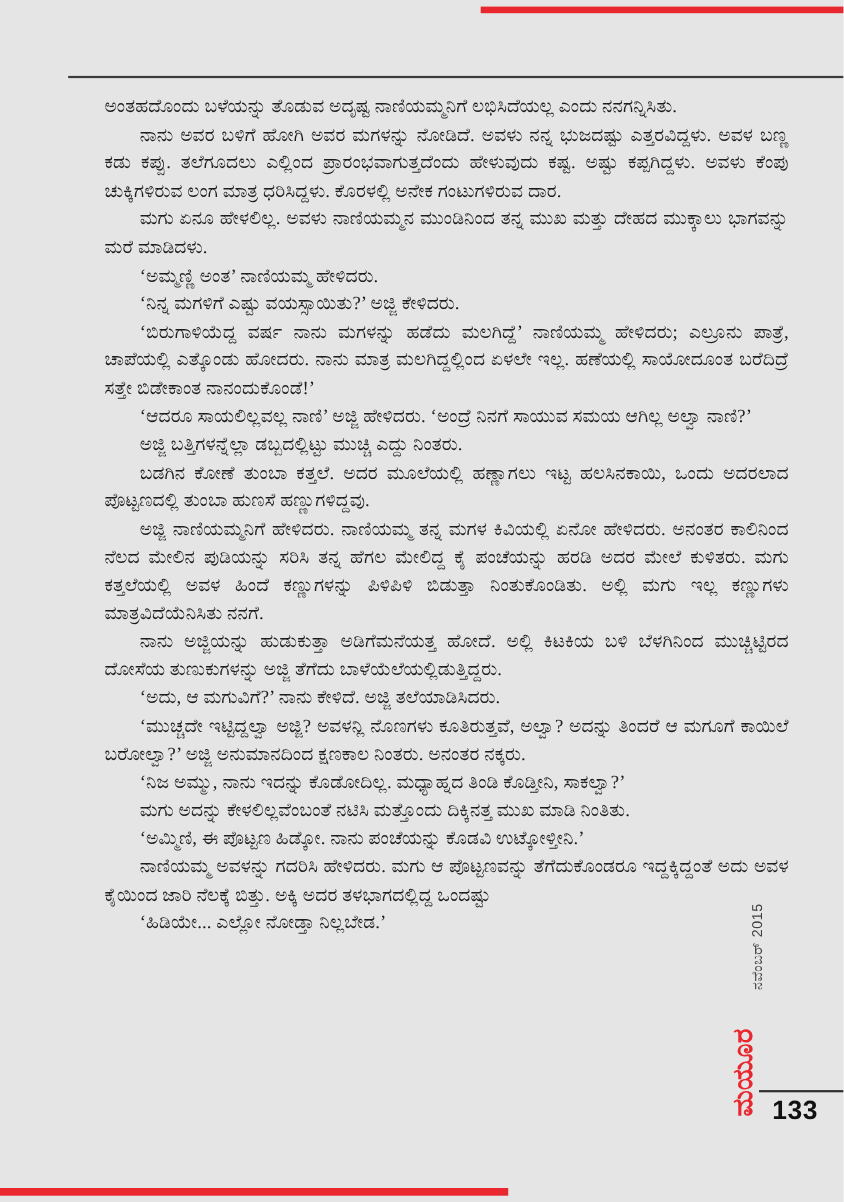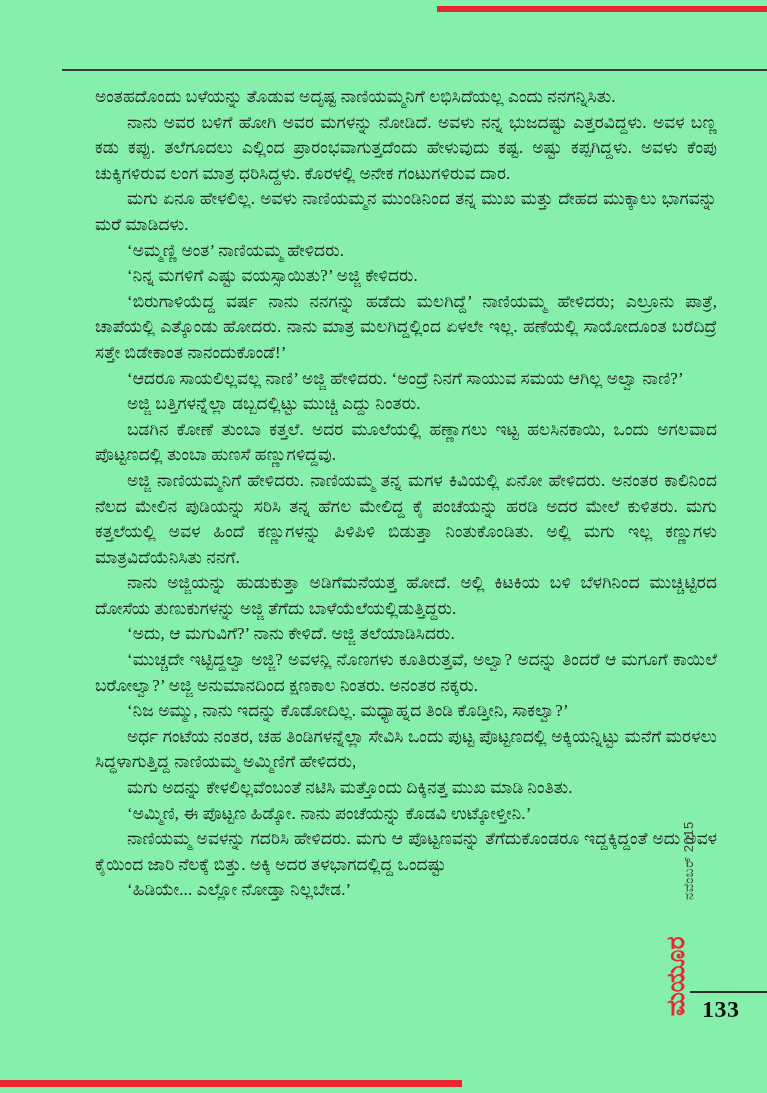--- a/index.html
+++ b/index.html
@@ -1,17 +1,17 @@
 <!DOCTYPE html>
 <html><head>
 <meta charset="utf-8">
 <style>
   html,body{margin:0;padding:0;background:#ffffff;}
   .page{
-    position:relative;width:767px;height:1093px;background:#86efac;overflow:hidden;
+    position:relative;width:767px;height:1093px;background:#e5e5e5;overflow:hidden;
     font-family:"Liberation Serif",serif;color:#1c1c1c;
   }
   .red-bar{position:absolute;background:#e8272e;}
   .red-bar.top{left:437px;top:6px;width:330px;height:6px;}
   .red-bar.bottom{left:0px;top:1080px;width:462px;height:7px;}
   .header-rule{position:absolute;left:62px;top:69px;width:705px;height:2px;background:#3b3b3b;}
   .content{
     position:absolute;left:95px;top:84px;width:622px;
     font-size:17px;line-height:25.6px;text-align:justify;
     letter-spacing:0.1px;
@@ -22,48 +22,47 @@
     position:absolute;transform:rotate(-90deg);transform-origin:left bottom;
     white-space:nowrap;
   }
   .issue-rot{left:697px;top:884px;font-size:13px;color:#3f3f3f;letter-spacing:0.5px;
     font-family:"Liberation Sans",sans-serif;}
   .brand-rot{left:691px;top:986px;font-size:25px;font-weight:bold;color:#e8272e;
     font-family:"Liberation Sans",sans-serif;}
   .footer-rule{position:absolute;left:690px;top:991px;width:77px;height:2px;background:#2e2e2e;}
   .page-number{
     position:absolute;left:702px;top:996px;font-size:24px;font-weight:bold;color:#111111;
-    font-family:Liberation Serif, serif;letter-spacing:0.5px;
+    font-family:Liberation Sans, sans-serif;letter-spacing:0.5px;
   }
 </style>
 </head>
 <body>
 
 <div class="page">
 
   <div class="red-bar top"></div>
 
   <div class="header-rule"></div>
 
   <div class="content">
       <p class="">ಅಂತಹದೊಂದು ಬಳೆಯನ್ನು ತೊಡುವ ಅದೃಷ್ಟ ನಾಣಿಯಮ್ಮನಿಗೆ ಲಭಿಸಿದೆಯಲ್ಲ ಎಂದು ನನಗನ್ನಿಸಿತು.</p>
       <p class="indent">ನಾನು ಅವರ ಬಳಿಗೆ ಹೋಗಿ ಅವರ ಮಗಳನ್ನು ನೋಡಿದೆ. ಅವಳು ನನ್ನ ಭುಜದಷ್ಟು ಎತ್ತರವಿದ್ದಳು. ಅವಳ ಬಣ್ಣ ಕಡು ಕಪ್ಪು. ತಲೆಗೂದಲು ಎಲ್ಲಿಂದ ಪ್ರಾರಂಭವಾಗುತ್ತದೆಂದು ಹೇಳುವುದು ಕಷ್ಟ. ಅಷ್ಟು ಕಪ್ಪಗಿದ್ದಳು. ಅವಳು ಕೆಂಪು ಚುಕ್ಕಿಗಳಿರುವ ಲಂಗ ಮಾತ್ರ ಧರಿಸಿದ್ದಳು. ಕೊರಳಲ್ಲಿ ಅನೇಕ ಗಂಟುಗಳಿರುವ ದಾರ.</p>
       <p class="indent">ಮಗು ಏನೂ ಹೇಳಲಿಲ್ಲ. ಅವಳು ನಾಣಿಯಮ್ಮನ ಮುಂಡಿನಿಂದ ತನ್ನ ಮುಖ ಮತ್ತು ದೇಹದ ಮುಕ್ಕಾಲು ಭಾಗವನ್ನು ಮರೆ ಮಾಡಿದಳು.</p>
       <p class="indent">‘ಅಮ್ಮಣ್ಣಿ ಅಂತ’ ನಾಣಿಯಮ್ಮ ಹೇಳಿದರು.</p>
       <p class="indent">‘ನಿನ್ನ ಮಗಳಿಗೆ ಎಷ್ಟು ವಯಸ್ಸಾಯಿತು?’ ಅಜ್ಜಿ ಕೇಳಿದರು.</p>
-      <p class="indent">‘ಬಿರುಗಾಳಿಯೆದ್ದ ವರ್ಷ ನಾನು ನನಗನ್ನು ಹಡೆದು ಮಲಗಿದ್ದೆ’ ನಾಣಿಯಮ್ಮ ಹೇಳಿದರು; ಎಲ್ರೂನು ಪಾತ್ರೆ, ಚಾಪೆಯಲ್ಲಿ ಎತ್ಕೊಂಡು ಹೋದರು. ನಾನು ಮಾತ್ರ ಮಲಗಿದ್ದಲ್ಲಿಂದ ಏಳಲೇ ಇಲ್ಲ. ಹಣೆಯಲ್ಲಿ ಸಾಯೋದೂಂತ ಬರೆದಿದ್ರೆ ಸತ್ತೇ ಬಿಡೇಕಾಂತ ನಾನಂದುಕೊಂಡೆ!’</p>
+      <p class="indent">‘ಬಿರುಗಾಳಿಯೆದ್ದ ವರ್ಷ ನಾನು ಮಗಳನ್ನು ಹಡೆದು ಮಲಗಿದ್ದೆ’ ನಾಣಿಯಮ್ಮ ಹೇಳಿದರು; ಎಲ್ರೂನು ಪಾತ್ರೆ, ಚಾಪೆಯಲ್ಲಿ ಎತ್ಕೊಂಡು ಹೋದರು. ನಾನು ಮಾತ್ರ ಮಲಗಿದ್ದಲ್ಲಿಂದ ಏಳಲೇ ಇಲ್ಲ. ಹಣೆಯಲ್ಲಿ ಸಾಯೋದೂಂತ ಬರೆದಿದ್ರೆ ಸತ್ತೇ ಬಿಡೇಕಾಂತ ನಾನಂದುಕೊಂಡೆ!’</p>
       <p class="indent">‘ಆದರೂ ಸಾಯಲಿಲ್ಲವಲ್ಲ ನಾಣಿ’ ಅಜ್ಜಿ ಹೇಳಿದರು. ‘ಅಂದ್ರೆ ನಿನಗೆ ಸಾಯುವ ಸಮಯ ಆಗಿಲ್ಲ ಅಲ್ವಾ ನಾಣಿ?’</p>
       <p class="indent">ಅಜ್ಜಿ ಬತ್ತಿಗಳನ್ನೆಲ್ಲಾ ಡಬ್ಬದಲ್ಲಿಟ್ಟು ಮುಚ್ಚಿ ಎದ್ದು ನಿಂತರು.</p>
-      <p class="indent">ಬಡಗಿನ ಕೋಣೆ ತುಂಬಾ ಕತ್ತಲೆ. ಅದರ ಮೂಲೆಯಲ್ಲಿ ಹಣ್ಣಾಗಲು ಇಟ್ಟ ಹಲಸಿನಕಾಯಿ, ಒಂದು ಅಗಲವಾದ ಪೊಟ್ಟಣದಲ್ಲಿ ತುಂಬಾ ಹುಣಸೆ ಹಣ್ಣುಗಳಿದ್ದವು.</p>
+      <p class="indent">ಬಡಗಿನ ಕೋಣೆ ತುಂಬಾ ಕತ್ತಲೆ. ಅದರ ಮೂಲೆಯಲ್ಲಿ ಹಣ್ಣಾಗಲು ಇಟ್ಟ ಹಲಸಿನಕಾಯಿ, ಒಂದು ಅದರಲಾದ ಪೊಟ್ಟಣದಲ್ಲಿ ತುಂಬಾ ಹುಣಸೆ ಹಣ್ಣುಗಳಿದ್ದವು.</p>
       <p class="indent">ಅಜ್ಜಿ ನಾಣಿಯಮ್ಮನಿಗೆ ಹೇಳಿದರು. ನಾಣಿಯಮ್ಮ ತನ್ನ ಮಗಳ ಕಿವಿಯಲ್ಲಿ ಏನೋ ಹೇಳಿದರು. ಅನಂತರ ಕಾಲಿನಿಂದ ನೆಲದ ಮೇಲಿನ ಪುಡಿಯನ್ನು ಸರಿಸಿ ತನ್ನ ಹೆಗಲ ಮೇಲಿದ್ದ ಕೈ ಪಂಚೆಯನ್ನು ಹರಡಿ ಅದರ ಮೇಲೆ ಕುಳಿತರು. ಮಗು ಕತ್ತಲೆಯಲ್ಲಿ ಅವಳ ಹಿಂದೆ ಕಣ್ಣುಗಳನ್ನು ಪಿಳಿಪಿಳಿ ಬಿಡುತ್ತಾ ನಿಂತುಕೊಂಡಿತು. ಅಲ್ಲಿ ಮಗು ಇಲ್ಲ ಕಣ್ಣುಗಳು ಮಾತ್ರವಿದೆಯೆನಿಸಿತು ನನಗೆ.</p>
       <p class="indent">ನಾನು ಅಜ್ಜಿಯನ್ನು ಹುಡುಕುತ್ತಾ ಅಡಿಗೆಮನೆಯತ್ತ ಹೋದೆ. ಅಲ್ಲಿ ಕಿಟಕಿಯ ಬಳಿ ಬೆಳಗಿನಿಂದ ಮುಚ್ಚಿಟ್ಟಿರದ ದೋಸೆಯ ತುಣುಕುಗಳನ್ನು ಅಜ್ಜಿ ತೆಗೆದು ಬಾಳೆಯೆಲೆಯಲ್ಲಿಡುತ್ತಿದ್ದರು.</p>
       <p class="indent">‘ಅದು, ಆ ಮಗುವಿಗೆ?’ ನಾನು ಕೇಳಿದೆ. ಅಜ್ಜಿ ತಲೆಯಾಡಿಸಿದರು.</p>
       <p class="indent">‘ಮುಚ್ಚದೇ ಇಟ್ಟಿದ್ದಲ್ವಾ ಅಜ್ಜಿ? ಅವಳನ್ಲಿ ನೊಣಗಳು ಕೂತಿರುತ್ತವೆ, ಅಲ್ವಾ? ಅದನ್ನು ತಿಂದರೆ ಆ ಮಗೂಗೆ ಕಾಯಿಲೆ ಬರೋಲ್ವಾ?’ ಅಜ್ಜಿ ಅನುಮಾನದಿಂದ ಕ್ಷಣಕಾಲ ನಿಂತರು. ಅನಂತರ ನಕ್ಕರು.</p>
       <p class="indent">‘ನಿಜ ಅಮ್ಮು, ನಾನು ಇದನ್ನು ಕೊಡೋದಿಲ್ಲ. ಮಧ್ಯಾಹ್ನದ ತಿಂಡಿ ಕೊಡ್ತೀನಿ, ಸಾಕಲ್ವಾ?’</p>
-      <p class="indent">ಅರ್ಧ ಗಂಟೆಯ ನಂತರ, ಚಹ ತಿಂಡಿಗಳನ್ನೆಲ್ಲಾ ಸೇವಿಸಿ ಒಂದು ಪುಟ್ಟ ಪೊಟ್ಟಣದಲ್ಲಿ ಅಕ್ಕಿಯನ್ನಿಟ್ಟು ಮನೆಗೆ ಮರಳಲು ಸಿದ್ಧಳಾಗುತ್ತಿದ್ದ ನಾಣಿಯಮ್ಮ ಅಮ್ಮಿಣಿಗೆ ಹೇಳಿದರು,</p>
       <p class="indent">ಮಗು ಅದನ್ನು ಕೇಳಲಿಲ್ಲವೆಂಬಂತೆ ನಟಿಸಿ ಮತ್ತೊಂದು ದಿಕ್ಕಿನತ್ತ ಮುಖ ಮಾಡಿ ನಿಂತಿತು.</p>
       <p class="indent">‘ಅಮ್ಮಿಣಿ, ಈ ಪೊಟ್ಟಣ ಹಿಡ್ಕೋ. ನಾನು ಪಂಚೆಯನ್ನು ಕೊಡವಿ ಉಟ್ಕೋಳ್ತೀನಿ.’</p>
       <p class="indent">ನಾಣಿಯಮ್ಮ ಅವಳನ್ನು ಗದರಿಸಿ ಹೇಳಿದರು. ಮಗು ಆ ಪೊಟ್ಟಣವನ್ನು ತೆಗೆದುಕೊಂಡರೂ ಇದ್ದಕ್ಕಿದ್ದಂತೆ ಅದು ಅವಳ ಕೈಯಿಂದ ಜಾರಿ ನೆಲಕ್ಕೆ ಬಿತ್ತು. ಅಕ್ಕಿ ಅದರ ತಳಭಾಗದಲ್ಲಿದ್ದ ಒಂದಷ್ಟು</p>
       <p class="indent">‘ಹಿಡಿಯೇ... ಎಲ್ಲೋ ನೋಡ್ತಾ ನಿಲ್ಲಬೇಡ.’</p>
     </div>
 
   <div class="rot issue-rot">ನವೆಂಬರ್ 2015</div>
 
   <div class="rot brand-rot">ಮಯೂರ</div>
 

